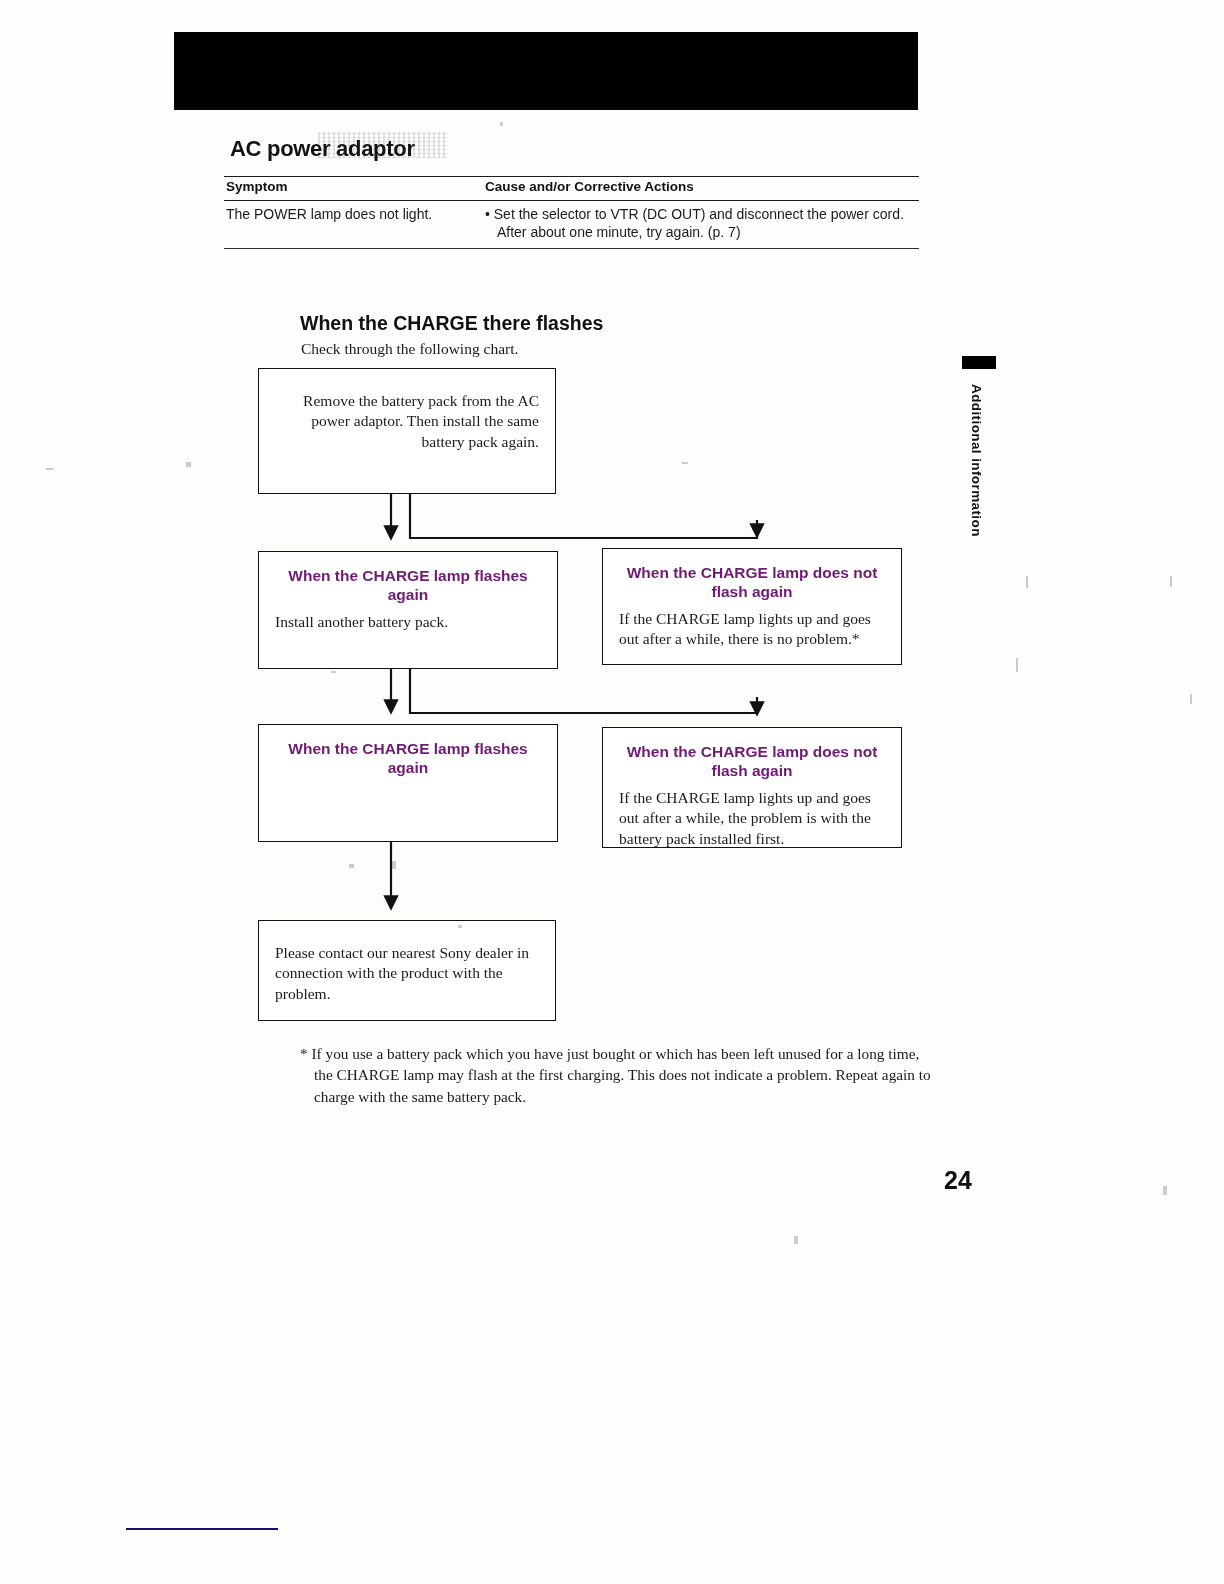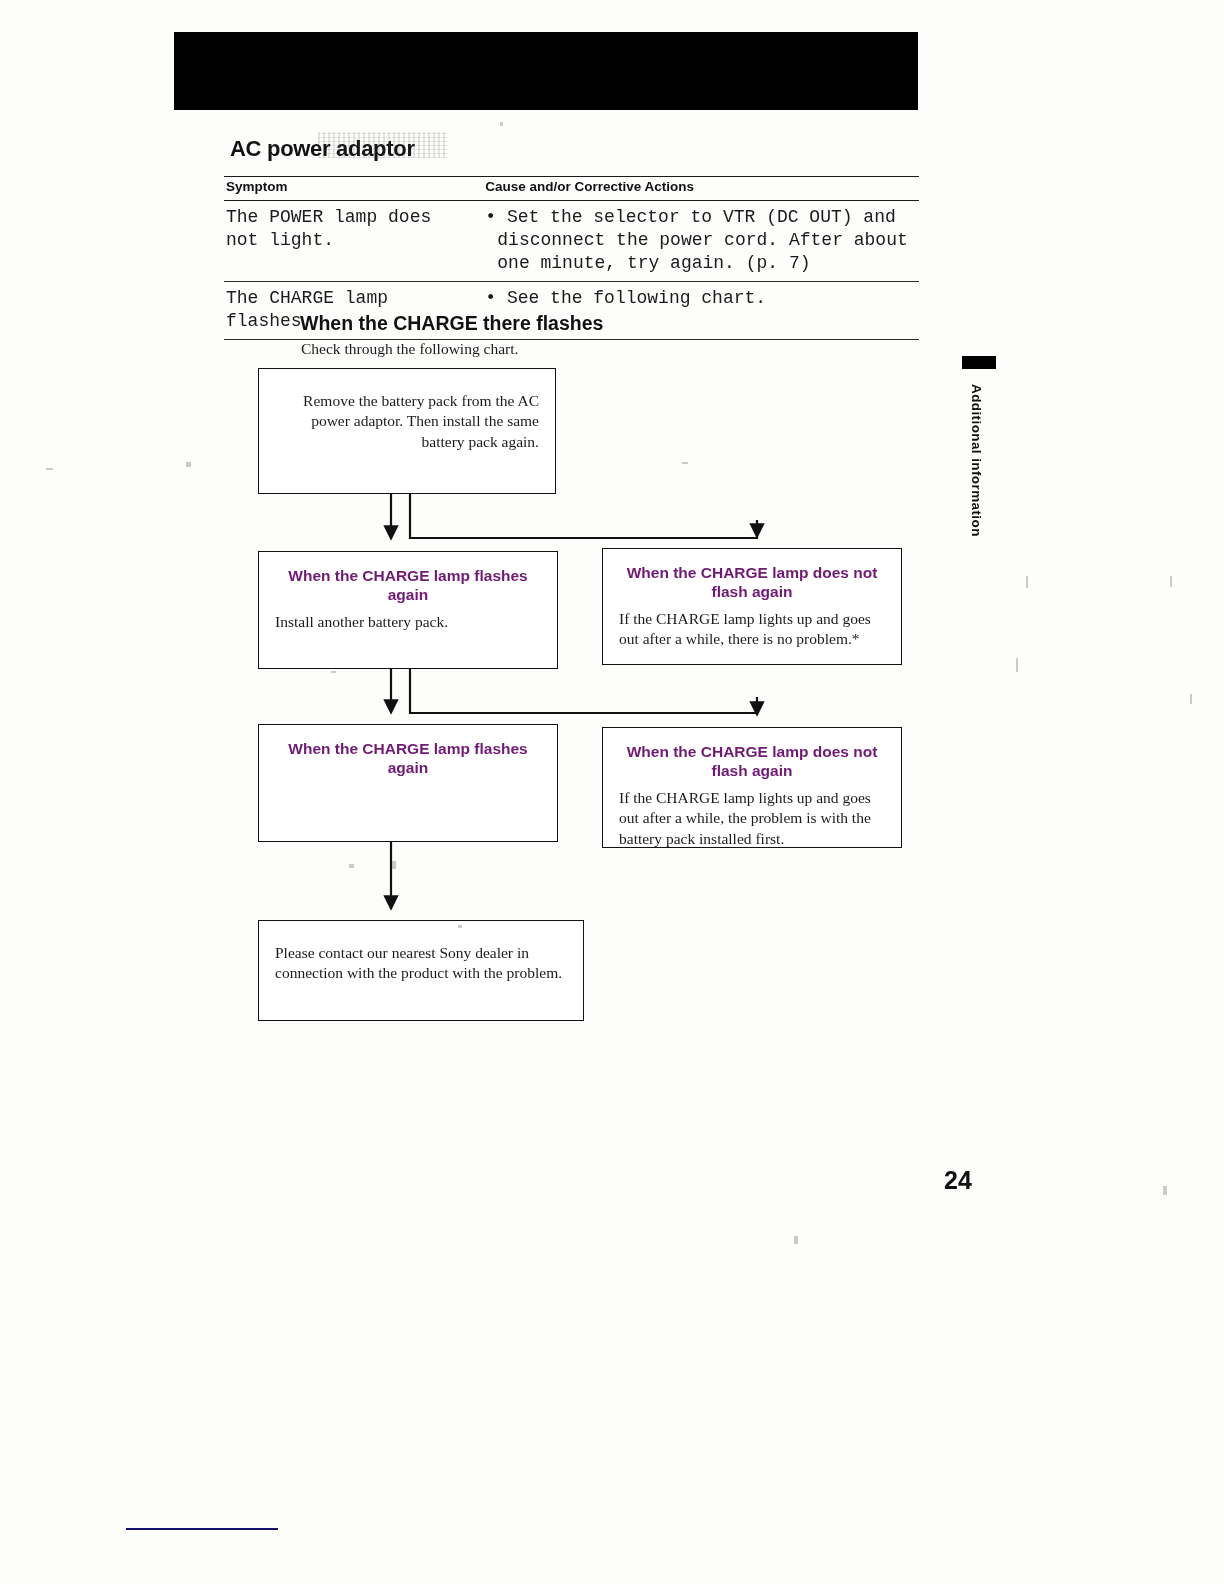--- a/index.html
+++ b/index.html
@@ -71,22 +71,22 @@
   }
   .tbl th {
     text-align: left;
     font-family: "Liberation Sans", sans-serif;
     font-weight: bold;
     font-size: 13.5px;
     padding: 2px 0 6px 2px;
     color: #111;
   }
   .tbl td {
-    font-family: Liberation Mono, monospace;
-    font-size: 18px;
+    font-family: Liberation Sans, sans-serif;
+    font-size: 14px;
     line-height: 1.28;
     padding: 5px 6px 6px 2px;
     vertical-align: top;
     color: #1b1b1b;
   }
   .tbl .rule-top   { border-top: 1.6px solid #1a1a1a; margin-left: 11px; }
   .tbl .rule-thin  { border-top: 1px solid #2a2a2a; }
   .col-sym  { width: 250px; }
   .col-act  { width: 445px; padding-left: 12px !important; }
   .bullet-line { text-indent: -12px; padding-left: 12px; }
@@ -141,21 +141,21 @@
     line-height: 1.32;
     color: #1b1b1b;
   }
   .fbox.plain .bbody { font-size: 15.5px; }
 
   #box-start   { left: 258px; top: 368px; width: 298px; height: 126px; padding-top: 22px; text-align: right; }
   #box-l1      { left: 258px; top: 551px; width: 300px; height: 118px; }
   #box-r1      { left: 602px; top: 548px; width: 300px; height: 117px; }
   #box-l2      { left: 258px; top: 724px; width: 300px; height: 118px; }
   #box-r2      { left: 602px; top: 727px; width: 300px; height: 121px; }
-  #box-end     { left: 258px; top: 920px; width: 326px; height: 101px; padding-top: 22px; }
+  #box-end     { left: 258px; top: 920px; width: 298px; height: 101px; padding-top: 22px; }
 
   
   .side-tab {
     position: absolute;
     left: 962px;
     top: 356px;
   }
   .side-mark {
     position: absolute;
     left: 0;
@@ -232,26 +232,20 @@
       </tr>
     </thead>
     <tbody>
       <tr>
         <td class="col-sym rule-top">The POWER lamp does not light.</td>
         <td class="col-act rule-top">
           <div class="bullet-line">• Set the selector to VTR (DC OUT) and disconnect the power cord. After about one minute, try again. (p. 7)</div>
         </td>
       </tr>
       <tr>
-        <td class="col-sym rule-thin">The CHARGE lamp flashes.</td>
-        <td class="col-act rule-thin">
-          <div class="bullet-line">• See the following chart.</div>
-        </td>
-      </tr>
-      <tr>
         <td class="col-sym rule-thin" style="padding:0;height:0;"></td>
         <td class="col-act rule-thin" style="padding:0;height:0;"></td>
       </tr>
     </tbody>
   </table>
 
   <div class="flow-title">When the CHARGE there flashes</div>
   <div class="flow-sub">Check through the following chart.</div>
 
   <svg class="flow" viewBox="0 0 1224 1584" xmlns="http://www.w3.org/2000/svg">
@@ -301,20 +295,21 @@
 
   <div class="fbox plain" id="box-end">
     <div class="bbody">Please contact our nearest Sony dealer in connection with the product with the problem.</div>
   </div>
 
   <div class="side-tab">
     <div class="side-mark"></div>
     <div class="side-label">Additional information</div>
   </div>
 
+  <div class="footnote">* If you use a battery pack which you have just bought or which has been left unused for a long time, the CHARGE lamp may flash at the first charging. This does not indicate a problem. Repeat again to charge with the same battery pack.</div>
 
   <div class="page-no">24</div>
 
   <div class="artifact" style="left:46px;top:468px;width:7px;height:2px;"></div>
   <div class="artifact" style="left:186px;top:462px;width:5px;height:5px;"></div>
   <div class="artifact" style="left:682px;top:462px;width:6px;height:2px;"></div>
   <div class="artifact" style="left:1026px;top:576px;width:2px;height:12px;"></div>
   <div class="artifact" style="left:1170px;top:576px;width:2px;height:11px;"></div>
   <div class="artifact" style="left:1016px;top:658px;width:2px;height:14px;"></div>
   <div class="artifact" style="left:1190px;top:694px;width:2px;height:10px;"></div>

